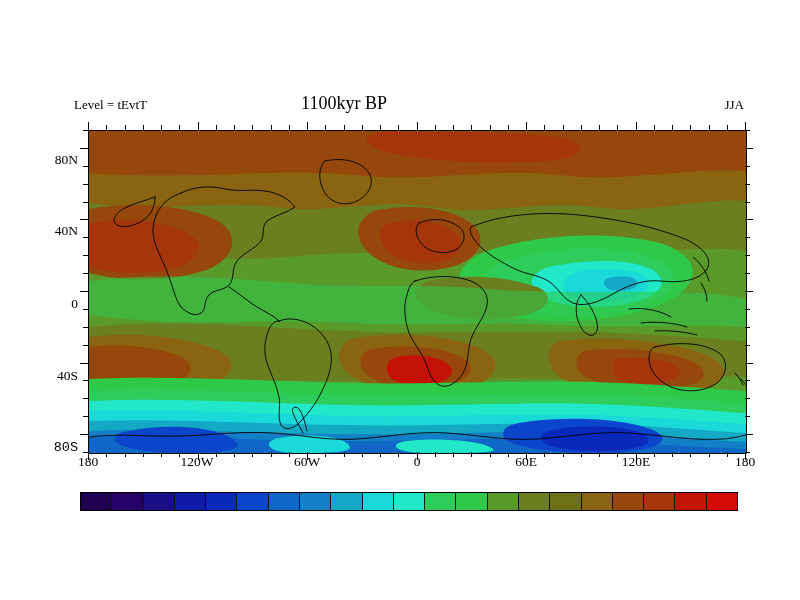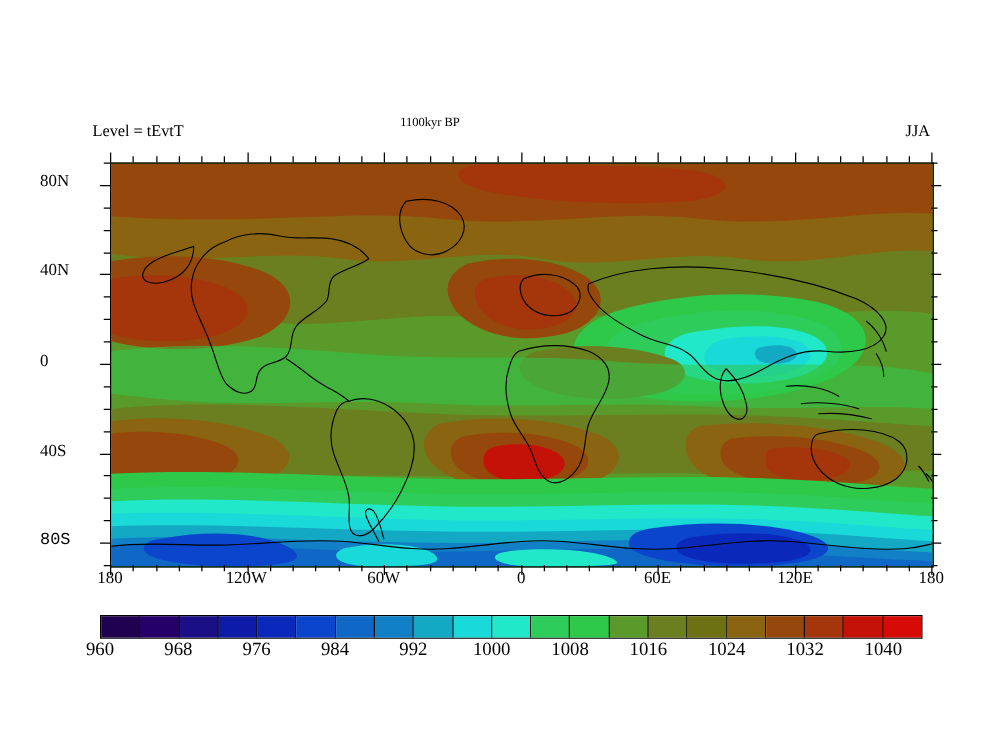--- a/index.html
+++ b/index.html
@@ -9,34 +9,35 @@
     overflow:hidden;position:relative;
   }
   #stage{position:absolute;left:0;top:0;width:800px;height:600px;}
 
   .title{
     position:absolute;left:0;top:58px;width:800px;text-align:center;
     font-size:25px;color:#000;letter-spacing:.2px;
   }
   .subtitle{
     position:absolute;left:0;top:93px;width:688px;text-align:center;
-    font-size:10px;color:#000;
+    font-size:18px;color:#000;
   }
   .expt{position:absolute;left:74px;top:97px;font-size:13px;color:#000;}
   .season{position:absolute;right:56px;top:97px;font-size:13px;color:#000;}
 
   #mapwrap{
     position:absolute;left:88px;top:130px;width:657px;height:322px;
     border:1.5px solid #000;box-sizing:content-box;background:#2f6b2f;
   }
   #mapsvg{display:block;width:657px;height:322px;}
 
   .ylab{
-    position:absolute;width:46px;font-size:13.5px;color:#000;
+    position:absolute;width:46px;text-align:right;font-size:13.5px;color:#000;
     left:32px;
+    margin-top:15px;
   }
   .xlab{
     position:absolute;top:454px;font-size:13.5px;color:#000;text-align:center;
     width:70px;
   }
 
   .tick{position:absolute;background:#000;}
 
   #cbar{
     position:absolute;left:80px;top:492px;width:658px;height:19px;
@@ -389,27 +390,14 @@
       <i style="background: rgb(47, 201, 74);"></i>
       <i style="background: rgb(90, 154, 42);"></i>
       <i style="background: rgb(107, 127, 32);"></i>
       <i style="background: rgb(110, 112, 20);"></i>
       <i style="background: rgb(138, 100, 16);"></i>
       <i style="background: rgb(150, 71, 12);"></i>
       <i style="background: rgb(165, 53, 11);"></i>
       <i style="background: rgb(196, 18, 8);"></i>
       <i style="background: rgb(214, 10, 6);"></i>
     </div>
-  <div id="cbarlabels">
-      <span style="left: 50px;">960</span>
-      <span style="left: 112.667px;">968</span>
-      <span style="left: 175.333px;">976</span>
-      <span style="left: 238px;">984</span>
-      <span style="left: 300.667px;">992</span>
-      <span style="left: 363.333px;">1000</span>
-      <span style="left: 426px;">1008</span>
-      <span style="left: 488.667px;">1016</span>
-      <span style="left: 551.333px;">1024</span>
-      <span style="left: 614px;">1032</span>
-      <span style="left: 676.667px;">1040</span>
-    </div>
 
 </div>
 
 </body></html>

